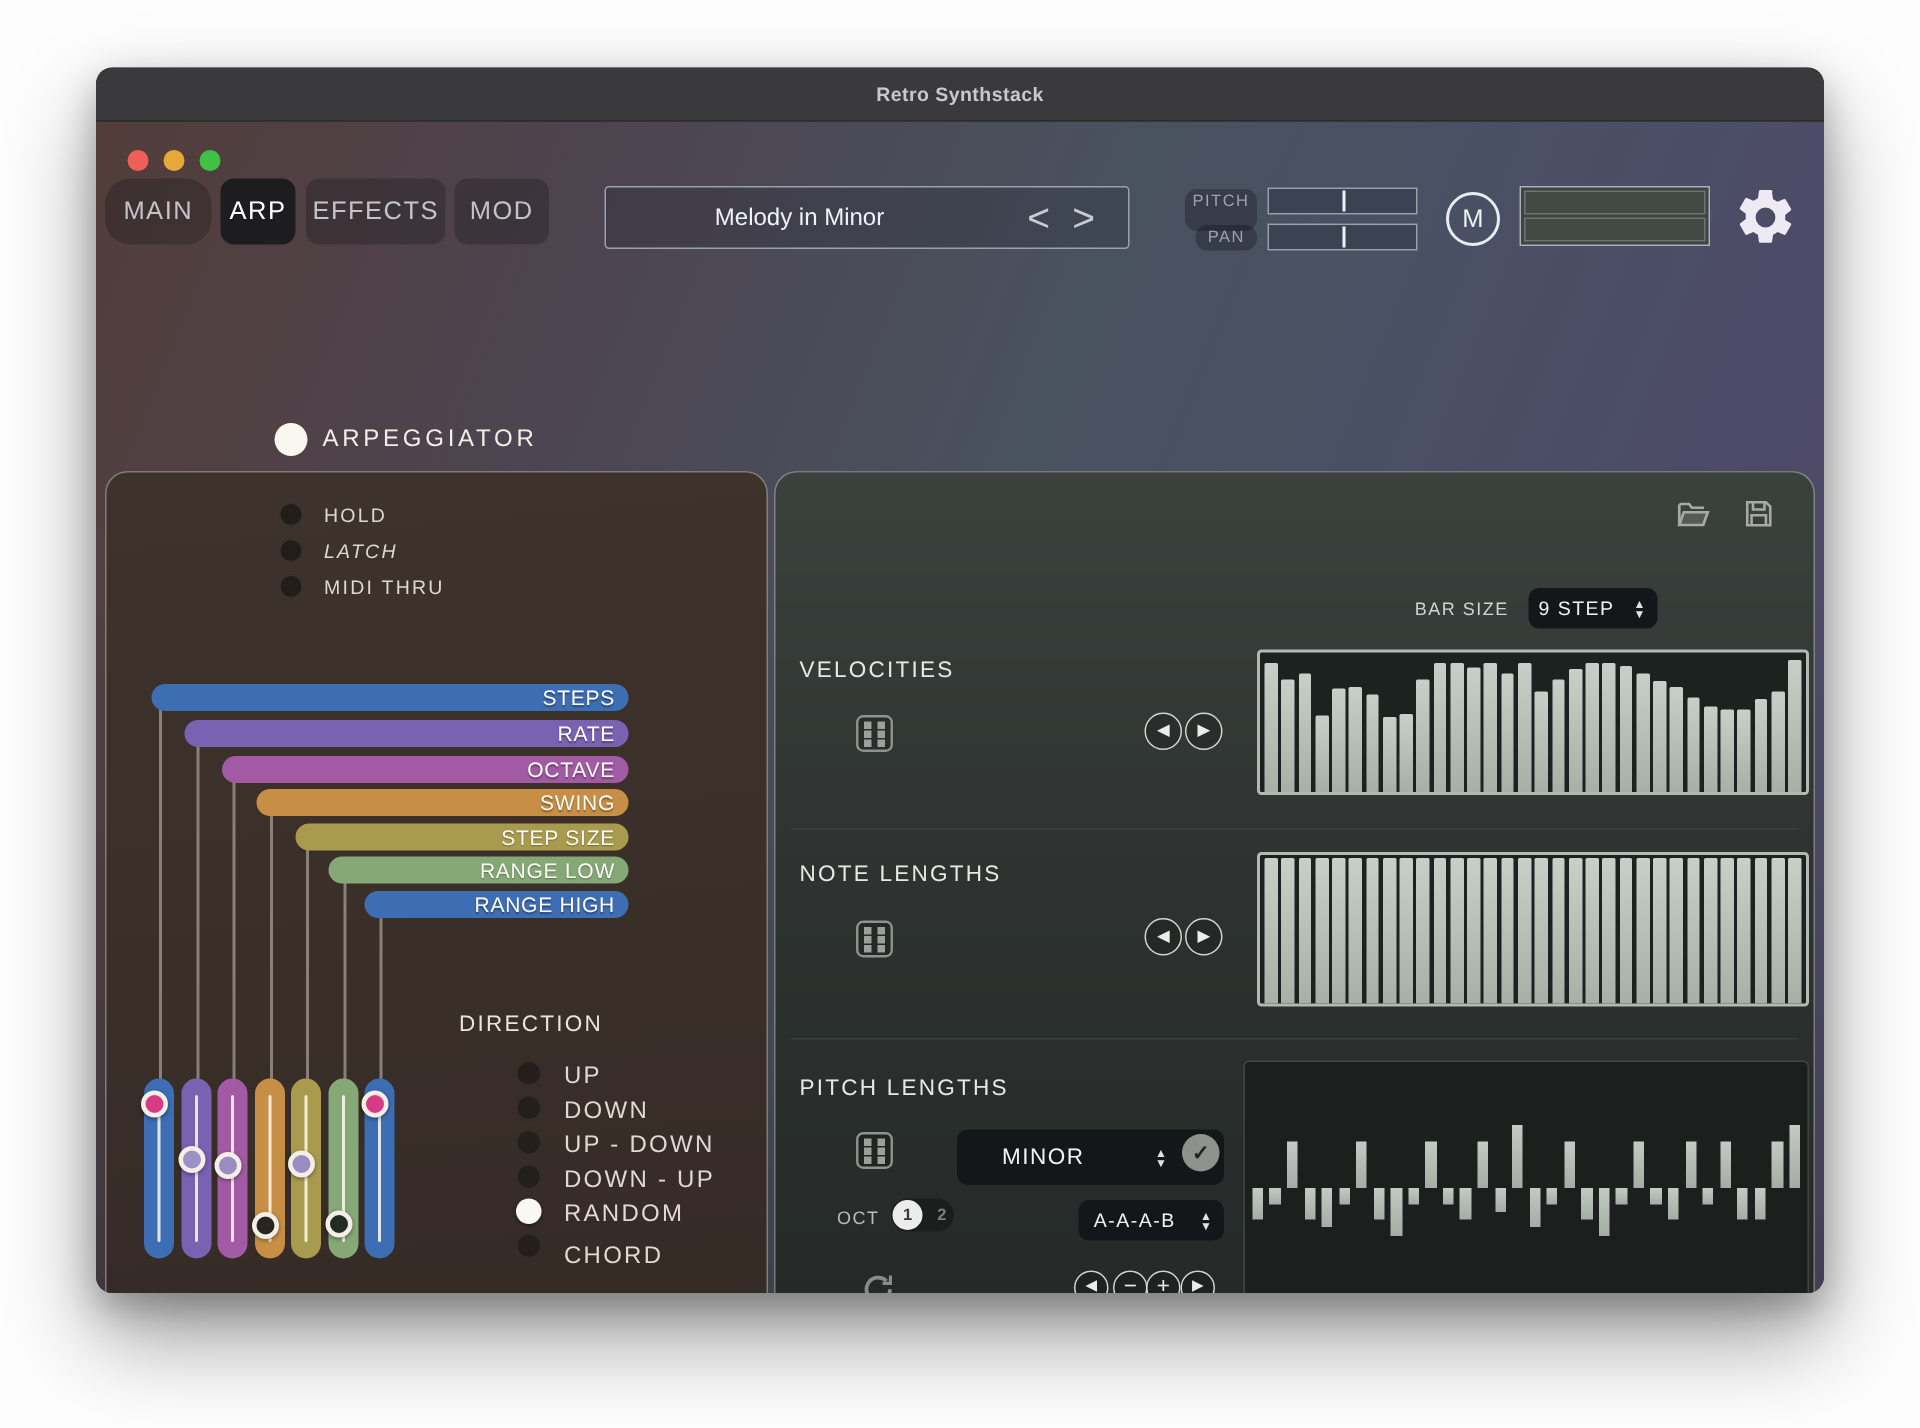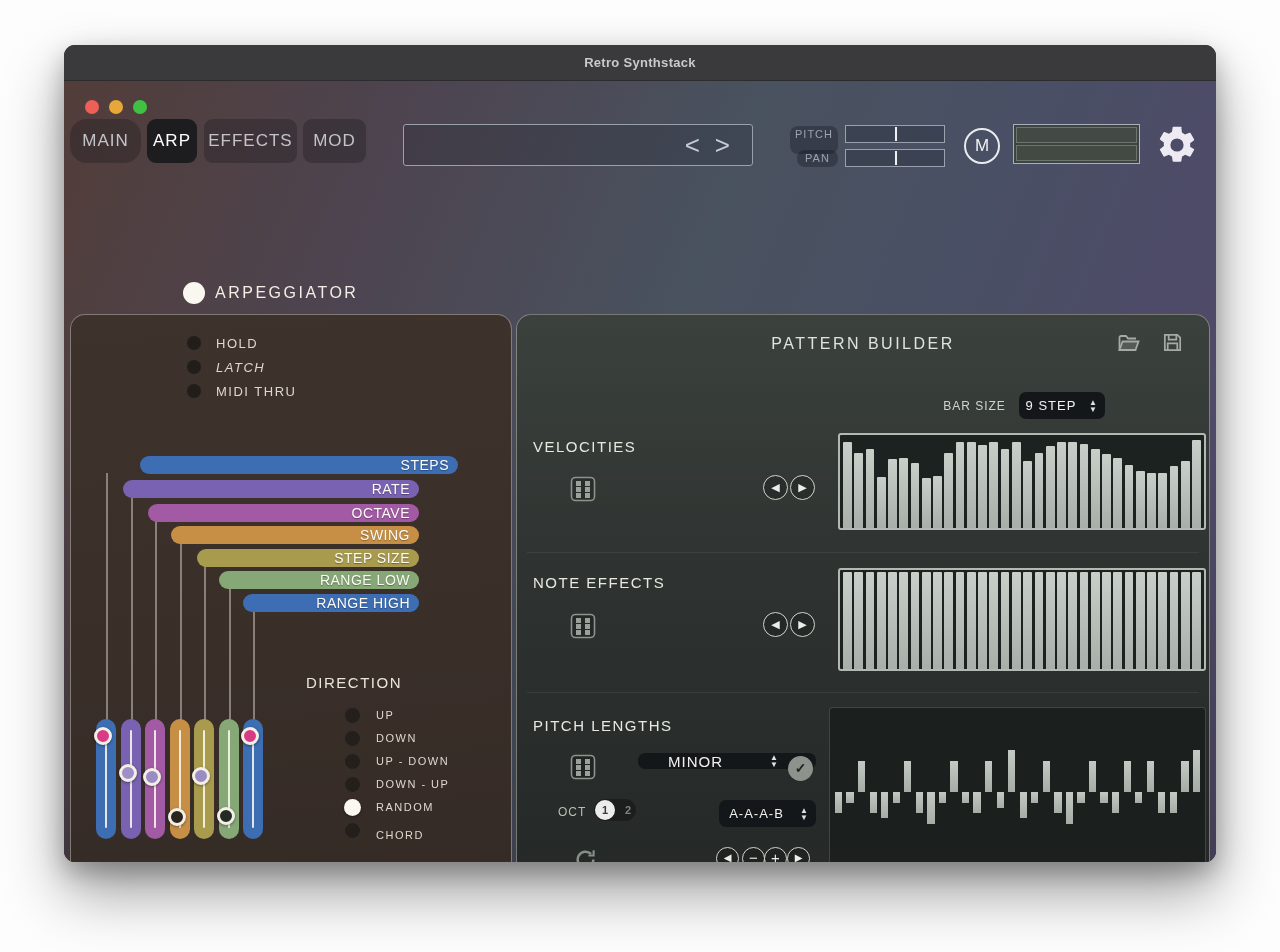--- a/index.html
+++ b/index.html
@@ -46,21 +46,21 @@
   .tgl-label { position:absolute; font-size:13px; letter-spacing:1.5px; color:#ddd8d0; }
   .param-bar { position:absolute; height:18px; border-radius:9px; text-align:right; font-size:14px; line-height:18px;
                color:#fdfcf7; letter-spacing:0.5px; padding-right:9px; text-shadow:0 1px 1px rgba(0,0,0,0.35); cursor:ew-resize; }
   .param-line { position:absolute; width:1.5px; background:rgba(216,210,200,0.5); }
   .vtrack { position:absolute; width:20px; height:120px; border-radius:10px; cursor:ns-resize; }
   .vtrack .vline { position:absolute; left:9px; top:11px; bottom:11px; width:2px; background:rgba(255,252,240,0.85); border-radius:1px; }
   .vknob { position:absolute; left:-2px; width:18px; height:18px; border-radius:50%; border:3px solid #f3efe6; box-shadow:0 1px 3px rgba(0,0,0,0.4); }
   .dir-label { position:absolute; left:235px; top:359px; font-size:15px; letter-spacing:1.5px; color:#eae5dc; }
   .dir-circle { position:absolute; width:17px; height:17px; border-radius:50%; background:#251f1c; box-shadow:inset 0 0 0 1px rgba(255,255,255,0.08); cursor:pointer; }
   .dir-circle.sel { background:#fbf8f1; box-shadow:0 1px 3px rgba(0,0,0,0.4); }
-  .dir-text { position:absolute; font-size:11px; letter-spacing:1.5px; color:#ded9d1; cursor:pointer; }
+  .dir-text { position:absolute; font-size:16px; letter-spacing:1.5px; color:#ded9d1; cursor:pointer; }
 
   
   .pb-title { position:absolute; left:0; right:0; top:20px; text-align:center; font-size:16px; letter-spacing:2.5px; color:#dfe3dc; }
   .file-icon { position:absolute; top:16px; cursor:pointer; }
   .sec-label { position:absolute; left:16px; font-size:15px; letter-spacing:1.5px; color:#e6e9e0; }
   .divider { position:absolute; left:10px; right:10px; height:1px; background:rgba(255,255,255,0.07); }
   .dice { position:absolute; width:26px; height:26px; cursor:pointer; }
   .cbtn { position:absolute; width:25px; height:25px; border-radius:50%; border:1.5px solid #d0d5cf; color:#e9eee8;
           text-align:center; background:rgba(0,0,0,0.18); cursor:pointer; }
   .cbtn.tri { font-size:11px; line-height:22px; }
@@ -92,20 +92,21 @@
   <div class="light" style="left:69px; background:#3fc244;"></div>
 
   <div class="content">
 
     <div class="tab" style="left:6px; width:71px;border-radius:17px;">MAIN</div>
     <div class="tab active" style="left:83px; width:50px;">ARP</div>
     <div class="tab" style="left:140px; width:93px;">EFFECTS</div>
     <div class="tab" style="left:239px; width:63px;">MOD</div>
 
     <div class="preset">
+      <div class="pname">Melody in Minor</div>
       <div class="chev" style="right:52px;">&lt;</div>
       <div class="chev" style="right:22px;">&gt;</div>
     </div>
 
     <div class="chip" style="left:726px; top:45px; width:48px; height:28px; line-height:17px;">PITCH</div>
     <div class="chip" style="left:733px; top:69px; width:41px; height:17px; line-height:17px;">PAN</div>
     <div class="hslider" style="left:781px; top:44px;">
         <div class="tick"></div>
       </div>
     <div class="hslider" style="left:781px; top:68px;">
@@ -132,21 +133,21 @@
       <div id="toggles">
           <div class="tgl-circle" style="left: 115px; top: 20px;"></div>
           <div class="tgl-label" style="left: 145px; top: 21px;">HOLD</div>
           <div class="tgl-circle" style="left: 115px; top: 44px;"></div>
           <div class="tgl-label" style="left: 145px; top: 45px; font-style: italic;">LATCH</div>
           <div class="tgl-circle" style="left: 115px; top: 68px;"></div>
           <div class="tgl-label" style="left: 145px; top: 69px;">MIDI THRU</div>
         </div>
       <div id="params">
           <div class="param-line" style="left: 35px; top: 158px; height: 254px;"></div>
-          <div class="param-bar" style="left: 30px; top: 141px; width: 318px; background: rgb(61, 109, 179); margin-left: 39px;">STEPS</div>
+          <div class="param-bar" style="left: 30px; top: 141px; width: 318px; background: rgb(61, 109, 179);">STEPS</div>
           <div class="vtrack" style="left: 25px; top: 404px; height: 120px; background: rgb(61, 109, 179);">
             <div class="vline"></div>
             <div class="vknob" style="top: 8px; background: rgb(217, 58, 134);"></div>
           </div>
           <div class="param-line" style="left: 60px; top: 182px; height: 230px;"></div>
           <div class="param-bar" style="left: 52px; top: 165px; width: 296px; background: rgb(121, 98, 177);">RATE</div>
           <div class="vtrack" style="left: 50px; top: 404px; height: 120px; background: rgb(121, 98, 177);">
             <div class="vline"></div>
             <div class="vknob" style="top: 45px; background: rgb(157, 144, 198);"></div>
           </div>
@@ -192,21 +193,20 @@
           <div class="dir-circle" style="left: 273px; top: 461px;"></div>
           <div class="dir-text" style="left: 305px; top: 463px;">DOWN - UP</div>
           <div class="dir-circle sel" style="left: 273px; top: 484px;"></div>
           <div class="dir-text" style="left: 305px; top: 486px;">RANDOM</div>
           <div class="dir-circle" style="left: 273px; top: 507px;"></div>
           <div class="dir-text" style="left: 305px; top: 514px;">CHORD</div>
         </div>
     </div>
 
     <div class="panel panel-right">
-      <div class="pb-title">PATTERN BUILDER</div>
 
       <div class="file-icon" style="left:600px;">
         <svg viewBox="0 0 24 24" width="24" height="24" fill="none" stroke="#a6aaa4" stroke-width="1.8">
           <path d="M2.5 19V6.5a1.5 1.5 0 0 1 1.5-1.5h5l2 2.5h8"></path>
             <path d="M2.5 19l3-8.5h16l-3 8.5z" fill="rgba(166,170,164,0.25)"></path>
         </svg>
       </div>
       <div class="file-icon" style="left:644px;">
         <svg viewBox="0 0 24 24" width="23" height="23" fill="none" stroke="#a6aaa4" stroke-width="1.8">
           <path d="M4 4h13l3 3v13H4z"></path>
@@ -267,21 +267,21 @@
           <div class="bar" style="height: 63%;"></div>
           <div class="bar" style="height: 60%;"></div>
           <div class="bar" style="height: 60%;"></div>
           <div class="bar" style="height: 68%;"></div>
           <div class="bar" style="height: 74%;"></div>
           <div class="bar" style="height: 97%;"></div>
         </div>
 
       <div class="divider" style="top:237px;"></div>
 
-      <div class="sec-label" style="top:259px;">NOTE EFFECTS</div>
+      <div class="sec-label" style="top:259px;">NOTE LENGTHS</div>
       <div class="dice" style="left:53px; top:298px;">
         <svg viewBox="0 0 26 26" width="26" height="26">
             <rect x="1.5" y="1.5" width="23" height="23" rx="4" fill="rgba(0,0,0,0.18)" stroke="#8d938d" stroke-width="1.6"></rect>
             <g fill="#9aa09a">
               <rect x="6" y="5" width="5" height="5"></rect>
               <rect x="15" y="5" width="5" height="5"></rect>
               <rect x="6" y="11" width="5" height="5"></rect>
               <rect x="15" y="11" width="5" height="5"></rect>
               <rect x="6" y="17" width="5" height="5"></rect>
               <rect x="15" y="17" width="5" height="5"></rect>
@@ -334,21 +334,21 @@
             <g fill="#9aa09a">
               <rect x="6" y="5" width="5" height="5"></rect>
               <rect x="15" y="5" width="5" height="5"></rect>
               <rect x="6" y="11" width="5" height="5"></rect>
               <rect x="15" y="11" width="5" height="5"></rect>
               <rect x="6" y="17" width="5" height="5"></rect>
               <rect x="15" y="17" width="5" height="5"></rect>
             </g>
           </svg>
       </div>
-      <div class="dropdown" style="left:121px; top:438px; width:178px; height:16px;">
+      <div class="dropdown" style="left:121px; top:438px; width:178px; height:37px;">
         <div class="dtext" style="left:0; width:115px; font-size:15px;">MINOR</div>
         <div class="stepper" style="right:38px;"><span>▲</span><br><span>▼</span></div>
         <div class="checkbtn" style="right:3px; top:2.5px;">✓</div>
       </div>
       <div class="chip" style="left:41px; top:489px; width:34px; height:16px; line-height:16px; background:none; color:#b9bdb6; font-size:12px; text-align:left;">OCT</div>
       <div class="octtgl">
         <div class="oknob">1</div>
         <div class="o2">2</div>
       </div>
       <div class="dropdown" style="left:202px; top:485px; width:97px; height:27px;">

